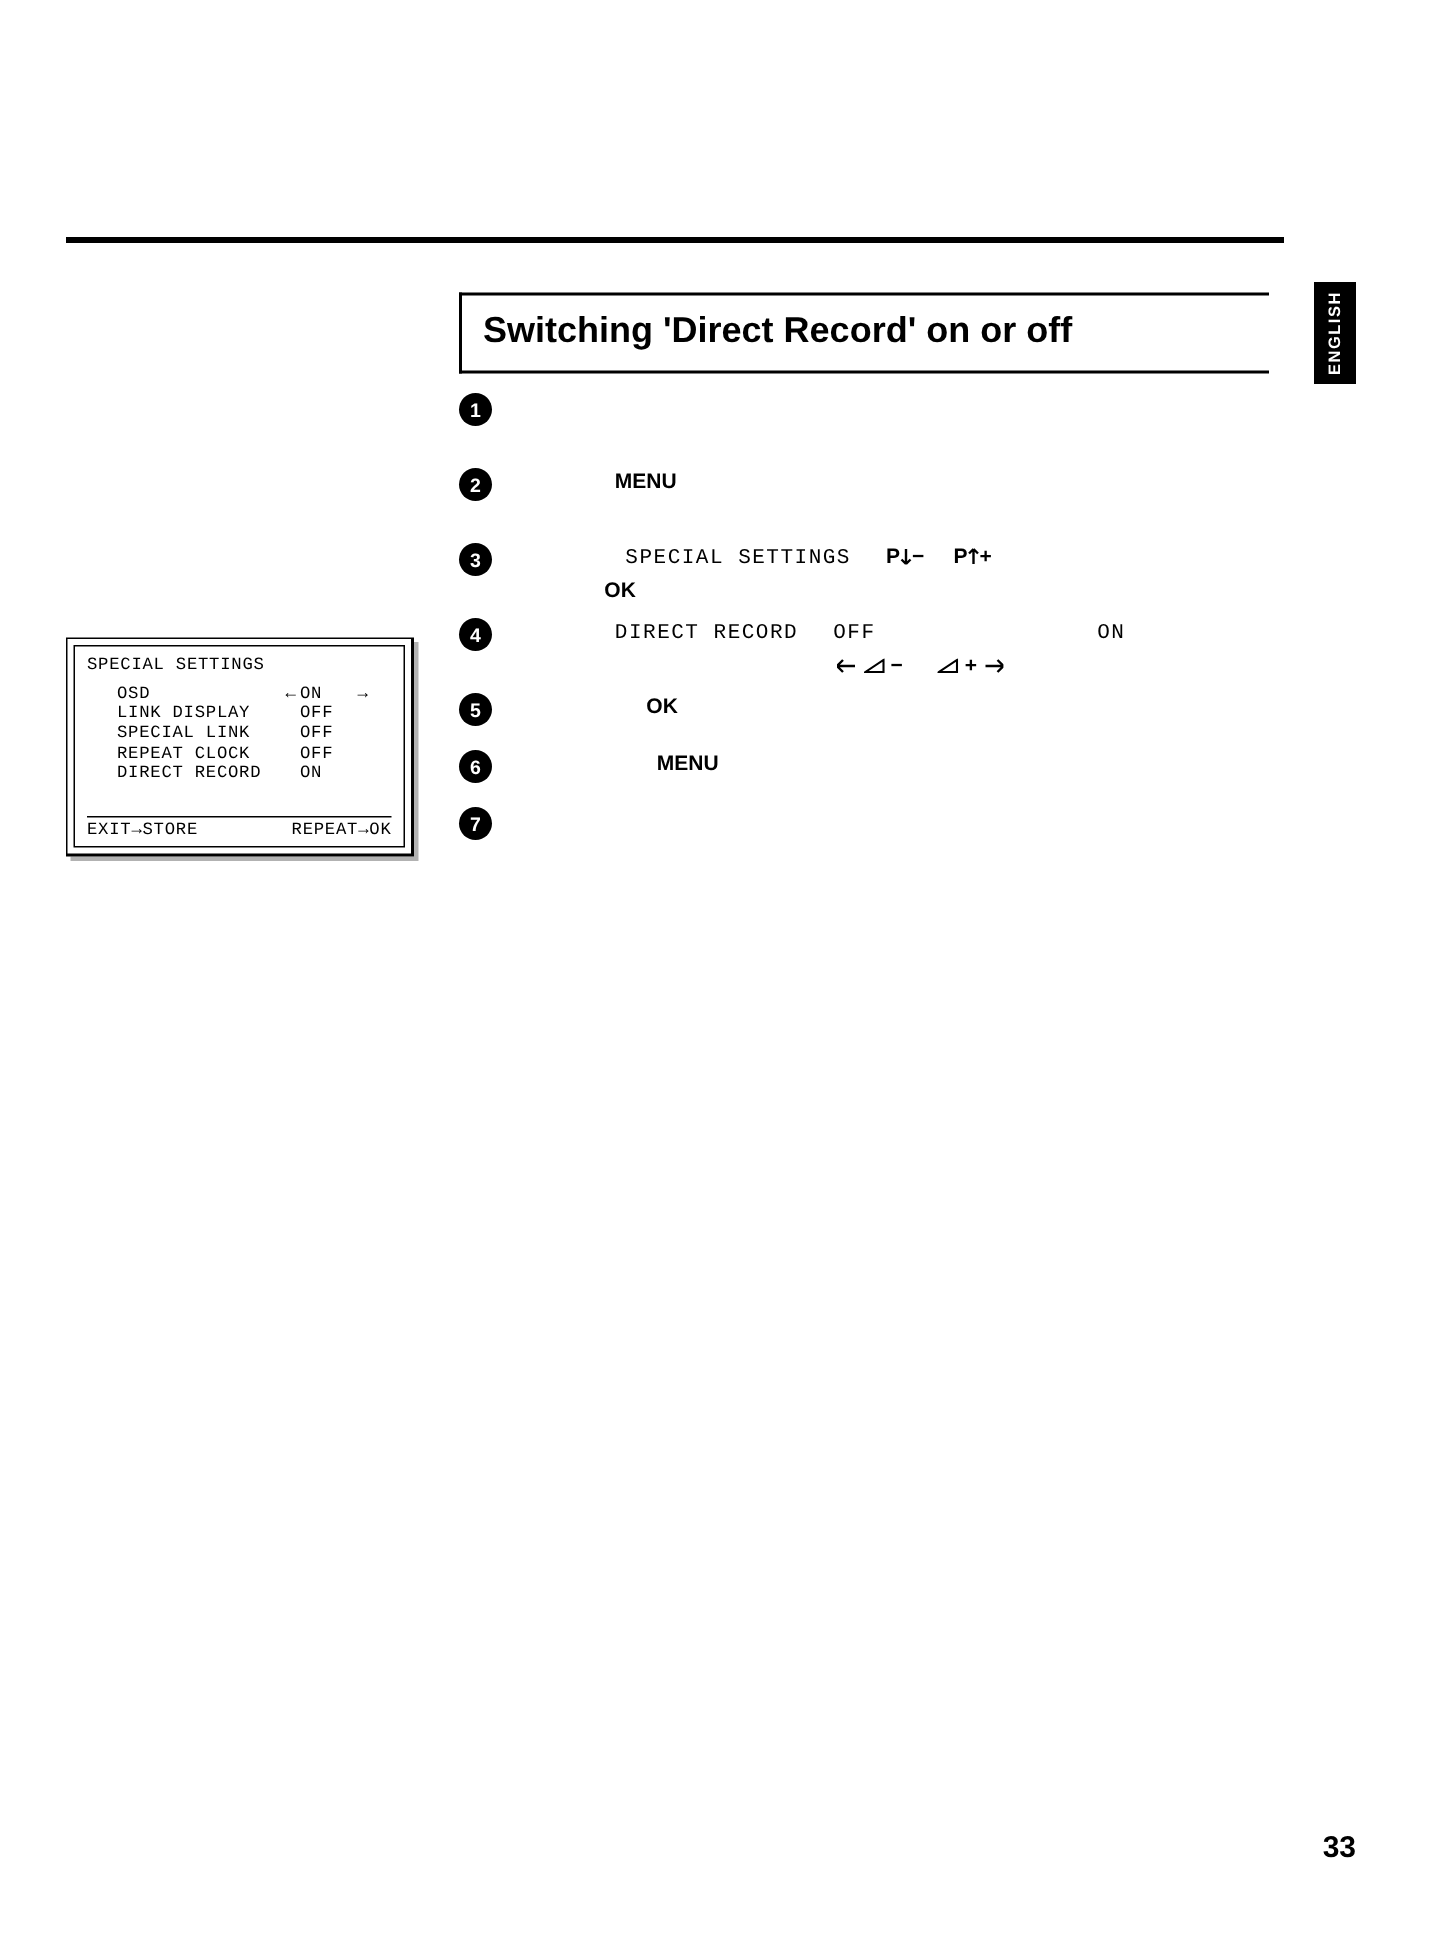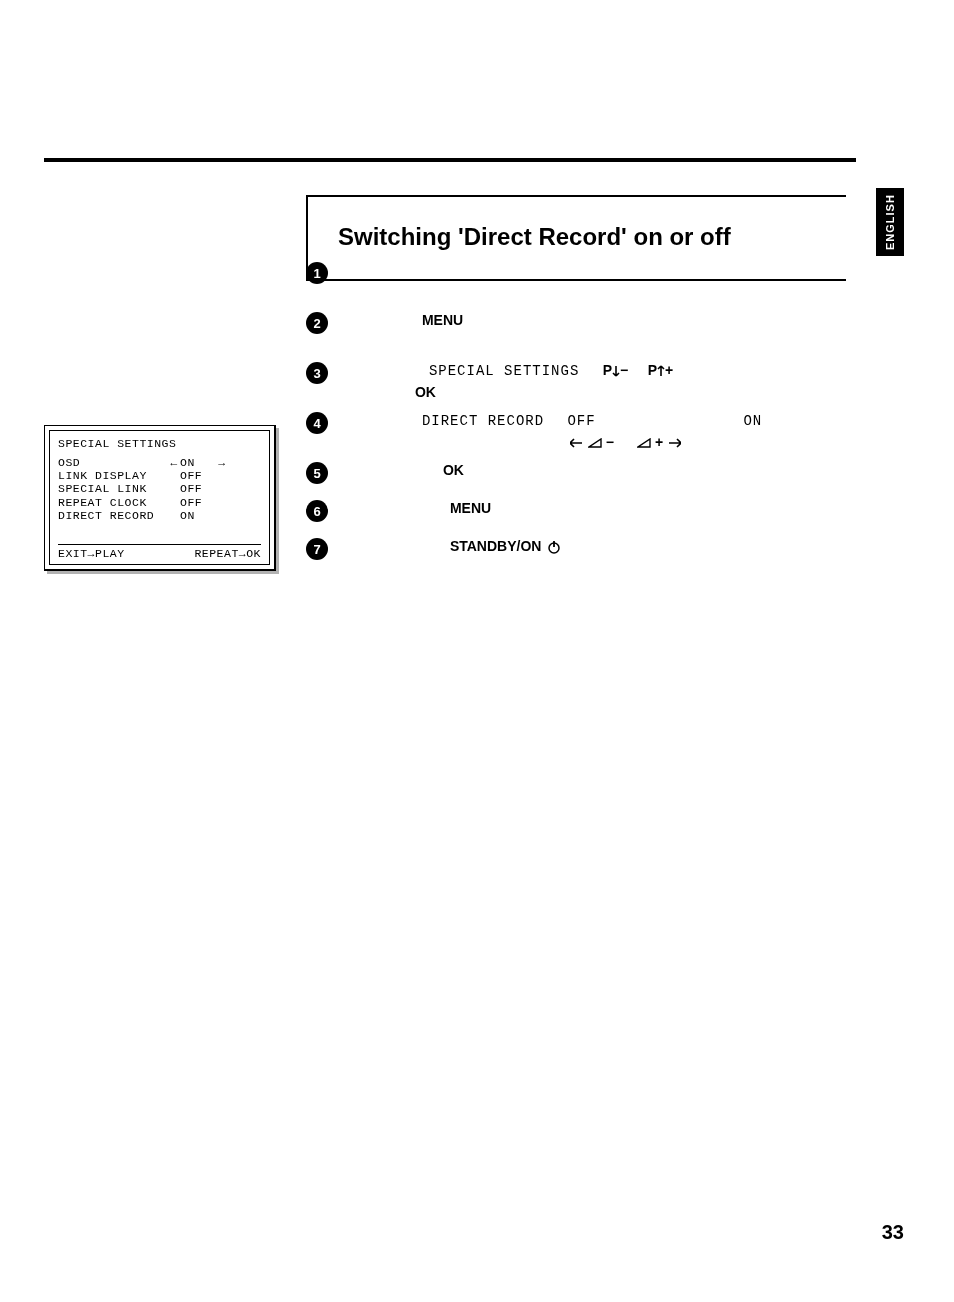--- a/index.html
+++ b/index.html
@@ -42,21 +42,21 @@
     left: 306px;
     top: 195px;
     width: 540px;
     border-top: 2px solid #000;
     border-left: 2px solid #000;
     border-bottom: 2px solid #000;
     padding: 10px 14px 12px 14px;
     box-sizing: border-box;
   }
   .title-box h2 {
-    margin: 16px;
+    margin: 0;
     font-size: 24px;
     font-weight: bold;
   }
   .steps {
     position: absolute;
     left: 306px;
     top: 260px;
     width: 540px;
   }
   .step-row {
@@ -77,21 +77,20 @@
     align-items: center;
     justify-content: center;
     flex-shrink: 0;
     margin-top: 2px;
   }
   .step-body {
     padding-left: 36px;
     font-size: 14px;
     line-height: 1.5;
     flex: 1;
-    margin-left: 12px;
   }
   .mono {
     font-family: "Courier New", monospace;
     letter-spacing: 1px;
     font-size: 14px;
   }
   .bold { font-weight: bold; }
   .btn-sym {
     font-weight: bold;
     font-size: 14px;
@@ -117,21 +116,21 @@
     font-size: 11.5px;
     letter-spacing: 0.5px;
   }
   .screen-title {
     margin-bottom: 6px;
   }
   .screen-row {
     display: flex;
     line-height: 1.15;
   }
-  .screen-label { width: 110px; }
+  .screen-label { width: 110px; margin-left: 20px; }
   .screen-arrow-l { width: 12px; text-align: center; }
   .screen-val { width: 36px; }
   .screen-arrow-r { width: 12px; text-align: center; }
   .screen-divider {
     border-top: 1px solid #000;
     margin-top: 22px;
     margin-bottom: 2px;
   }
   .screen-footer {
     display: flex;
@@ -244,28 +243,20 @@
   <div class="step-row" style="min-height:32px;">
     <div class="step-num">6</div>
     <div class="step-body">
       <span style="visibility:hidden;">xxxxxxxxxx</span>
       <span class="bold">MENU</span>
     </div>
   </div>
 
   <div class="step-row" style="min-height:32px;">
     <div class="step-num">7</div>
-    <div class="step-body">
-      <span style="visibility:hidden;">xxxxxxxxxx</span>
-      <span class="bold">STANDBY/ON</span>
-      <svg class="icon" width="14" height="14" viewBox="0 0 14 14" style="margin-left:2px;">
-        <circle cx="7" cy="8" r="5" stroke="#000" stroke-width="1.5" fill="none"></circle>
-        <line x1="7" y1="1" x2="7" y2="7" stroke="#000" stroke-width="1.8"></line>
-      </svg>
-    </div>
   </div>
 
 </div>
 
 <div class="screen-box">
   <div class="screen-inner">
     <div class="screen-title">SPECIAL SETTINGS</div>
     <div>
       <div class="screen-row">
         <div class="screen-label">OSD</div>
@@ -293,19 +284,19 @@
       </div>
       <div class="screen-row">
         <div class="screen-label">DIRECT RECORD</div>
         <div class="screen-arrow-l"></div>
         <div class="screen-val">ON</div>
         <div class="screen-arrow-r"></div>
       </div>
     </div>
     <div class="screen-divider"></div>
     <div class="screen-footer">
-      <span>EXIT→PLAY</span>
+      <span>EXIT→STORE</span>
       <span>REPEAT→OK</span>
     </div>
   </div>
 </div>
 
 <div class="page-num">33</div>
 
 </body></html>

